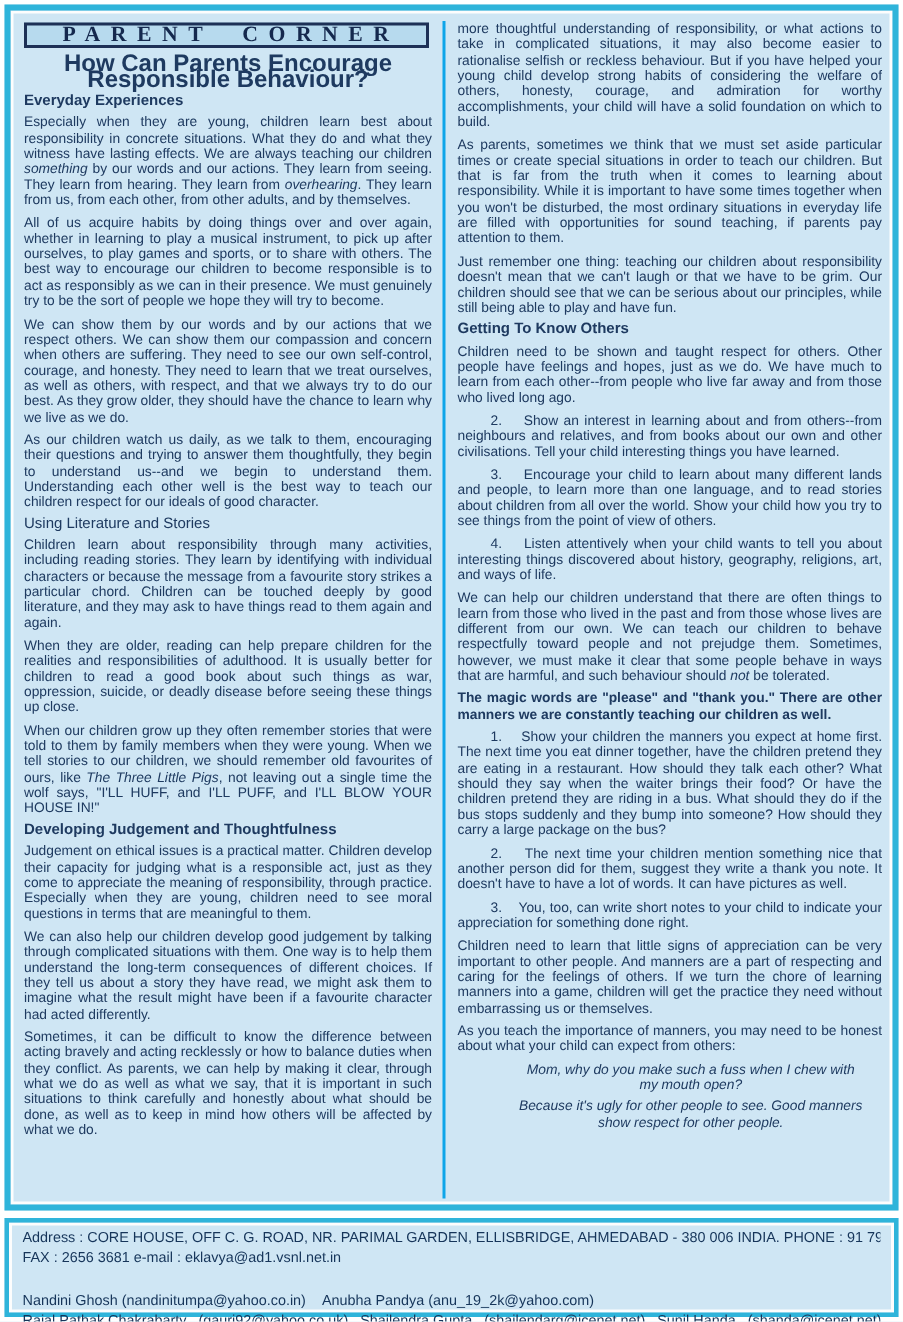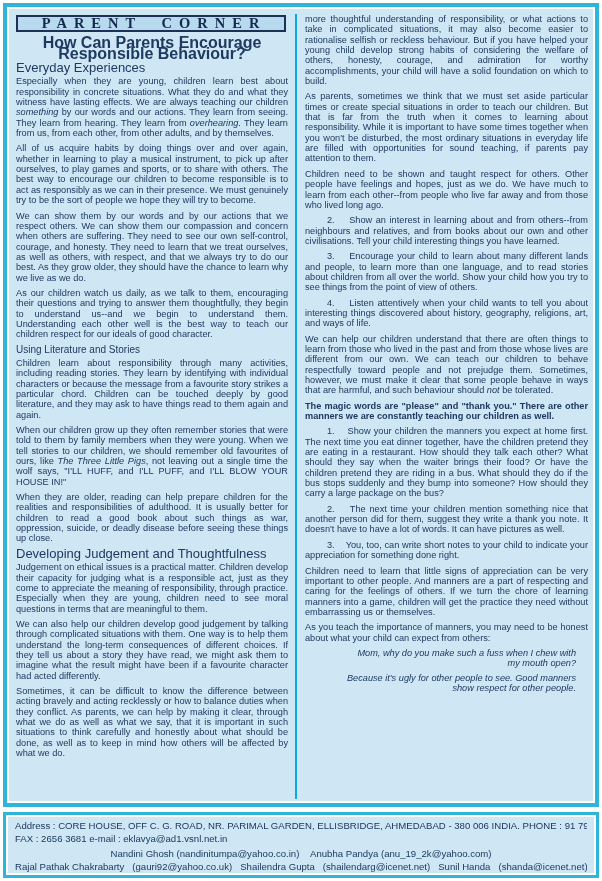--- a/index.html
+++ b/index.html
@@ -10,58 +10,60 @@
   .cols{display:flex;height:100%;}
   .col{color:var(--ink,#1e3a60);font-size:9.2px;line-height:10.35px;text-align:justify;overflow:hidden;}
   .col-left{width:272px;padding-right:7px;}
   .col-right{flex:1;border-left:2px solid #0ea5e9;padding-left:8px;}
   .title-bar{border:2px solid #1d3056;background:#b7daee;color:#15294e;
              font-family:"Liberation Serif","DejaVu Serif",serif;font-weight:bold;
              font-size:14.5px;letter-spacing:7px;word-spacing:9px;text-align:center;
              padding:1px 0 2px 6px;margin:1px 2px 6px 0;white-space:nowrap;overflow:hidden;}
   .blk{margin:0 0 5px;}
   .h1{font-weight:bold;font-size:16px;text-align:center;margin:0 0 4px;}
-  .h2b{font-weight:normal;font-size:13px;text-align:left;margin:1px 0 3px;}
+  .h2b{font-weight:bold;font-size:10px;text-align:left;margin:1px 0 3px;}
   .h2p{font-size:10px;text-align:left;margin:1px 0 3px;}
   .pb{font-weight:bold;}
   .li{text-indent:22px;}
-  .q{font-style:italic;text-align:right;margin:0 12px 4px 40px;}
+  .q{font-style:italic;text-align:center;margin:0 12px 4px 40px;}
   .footer-box{left:3px;top:812px;width:596px;height:66px;border-width:3px;
               padding:5px 9px 4px 9px;color:#16355a;font-size:9.6px;line-height:12.6px;}
   .footer-line{white-space:nowrap;overflow:hidden;}
-  .footer-gap{margin-top:3px;text-align:center;}
+  .footer-gap{margin-top:17px;}
 </style>
 </head>
 <body>
 
 <div class="box main-box">
   <div class="cols">
     <div class="col col-left">
       <div class="title-bar">PARENT CORNER</div>
       <div>
           <div class="blk h1">How Can Parents Encourage Responsible Behaviour?</div>
           <div class="blk h2b">Everyday Experiences</div>
           <p class="blk p">Especially when they are young, children learn best about responsibility in concrete situations. What they do and what they witness have lasting effects. We are always teaching our children <i>something</i> by our words and our actions. They learn from seeing. They learn from hearing. They learn from <i>overhearing</i>. They learn from us, from each other, from other adults, and by themselves.</p>
           <p class="blk p">All of us acquire habits by doing things over and over again, whether in learning to play a musical instrument, to pick up after ourselves, to play games and sports, or to share with others. The best way to encourage our children to become responsible is to act as responsibly as we can in their presence. We must genuinely try to be the sort of people we hope they will try to become.</p>
           <p class="blk p">We can show them by our words and by our actions that we respect others. We can show them our compassion and concern when others are suffering. They need to see our own self-control, courage, and honesty. They need to learn that we treat ourselves, as well as others, with respect, and that we always try to do our best. As they grow older, they should have the chance to learn why we live as we do.</p>
           <p class="blk p">As our children watch us daily, as we talk to them, encouraging their questions and trying to answer them thoughtfully, they begin to understand us--and we begin to understand them. Understanding each other well is the best way to teach our children respect for our ideals of good character.</p>
           <div class="blk h2p">Using Literature and Stories</div>
           <p class="blk p">Children learn about responsibility through many activities, including reading stories. They learn by identifying with individual characters or because the message from a favourite story strikes a particular chord. Children can be touched deeply by good literature, and they may ask to have things read to them again and again.</p>
+          <p class="blk p">When they are older, reading can help prepare children for the realities and responsibilities of adulthood. It is usually better for children to read a good book about such things as war, oppression, suicide, or deadly disease before seeing these things up close.</p>
           <p class="blk p">When our children grow up they often remember stories that were told to them by family members when they were young. When we tell stories to our children, we should remember old favourites of ours, like <i>The Three Little Pigs</i>, not leaving out a single time the wolf says, "I'LL HUFF, and I'LL PUFF, and I'LL BLOW YOUR HOUSE IN!"</p>
-          <p class="blk p">When they are older, reading can help prepare children for the realities and responsibilities of adulthood. It is usually better for children to read a good book about such things as war, oppression, suicide, or deadly disease before seeing these things up close.</p>
           <div class="blk h2b">Developing Judgement and Thoughtfulness</div>
           <p class="blk p">Judgement on ethical issues is a practical matter. Children develop their capacity for judging what is a responsible act, just as they come to appreciate the meaning of responsibility, through practice. Especially when they are young, children need to see moral questions in terms that are meaningful to them.</p>
           <p class="blk p">We can also help our children develop good judgement by talking through complicated situations with them. One way is to help them understand the long-term consequences of different choices. If they tell us about a story they have read, we might ask them to imagine what the result might have been if a favourite character had acted differently.</p>
           <p class="blk p">Sometimes, it can be difficult to know the difference between acting bravely and acting recklessly or how to balance duties when they conflict. As parents, we can help by making it clear, through what we do as well as what we say, that it is important in such situations to think carefully and honestly about what should be done, as well as to keep in mind how others will be affected by what we do.</p>
         </div>
     </div>
     <div class="col col-right">
       <div>
           <p class="blk p">more thoughtful understanding of responsibility, or what actions to take in complicated situations, it may also become easier to rationalise selfish or reckless behaviour. But if you have helped your young child develop strong habits of considering the welfare of others, honesty, courage, and admiration for worthy accomplishments, your child will have a solid foundation on which to build.</p>
           <p class="blk p">As parents, sometimes we think that we must set aside particular times or create special situations in order to teach our children. But that is far from the truth when it comes to learning about responsibility. While it is important to have some times together when you won't be disturbed, the most ordinary situations in everyday life are filled with opportunities for sound teaching, if parents pay attention to them.</p>
+          <p class="blk p">Just remember one thing: teaching our children about responsibility doesn't mean that we can't laugh or that we have to be grim. Our children should see that we can be serious about our principles, while still being able to play and have fun.</p>
+          <div class="blk h2b">Getting To Know Others</div>
           <p class="blk p">Children need to be shown and taught respect for others. Other people have feelings and hopes, just as we do. We have much to learn from each other--from people who live far away and from those who lived long ago.</p>
           <p class="blk li">2.&nbsp;&nbsp;&nbsp;&nbsp;Show an interest in learning about and from others--from neighbours and relatives, and from books about our own and other civilisations. Tell your child interesting things you have learned.</p>
           <p class="blk li">3.&nbsp;&nbsp;&nbsp;&nbsp;Encourage your child to learn about many different lands and people, to learn more than one language, and to read stories about children from all over the world. Show your child how you try to see things from the point of view of others.</p>
           <p class="blk li">4.&nbsp;&nbsp;&nbsp;&nbsp;Listen attentively when your child wants to tell you about interesting things discovered about history, geography, religions, art, and ways of life.</p>
           <p class="blk p">We can help our children understand that there are often things to learn from those who lived in the past and from those whose lives are different from our own. We can teach our children to behave respectfully toward people and not prejudge them. Sometimes, however, we must make it clear that some people behave in ways that are harmful, and such behaviour should <i>not</i> be tolerated.</p>
           <p class="blk pb">The magic words are "please" and "thank you." There are other manners we are constantly teaching our children as well.</p>
           <p class="blk li">1.&nbsp;&nbsp;&nbsp;&nbsp;Show your children the manners you expect at home first. The next time you eat dinner together, have the children pretend they are eating in a restaurant. How should they talk each other? What should they say when the waiter brings their food? Or have the children pretend they are riding in a bus. What should they do if the bus stops suddenly and they bump into someone? How should they carry a large package on the bus?</p>
           <p class="blk li">2.&nbsp;&nbsp;&nbsp;&nbsp;The next time your children mention something nice that another person did for them, suggest they write a thank you note. It doesn't have to have a lot of words. It can have pictures as well.</p>
           <p class="blk li">3.&nbsp;&nbsp;&nbsp;&nbsp;You, too, can write short notes to your child to indicate your appreciation for something done right.</p>
           <p class="blk p">Children need to learn that little signs of appreciation can be very important to other people. And manners are a part of respecting and caring for the feelings of others. If we turn the chore of learning manners into a game, children will get the practice they need without embarrassing us or themselves.</p>

